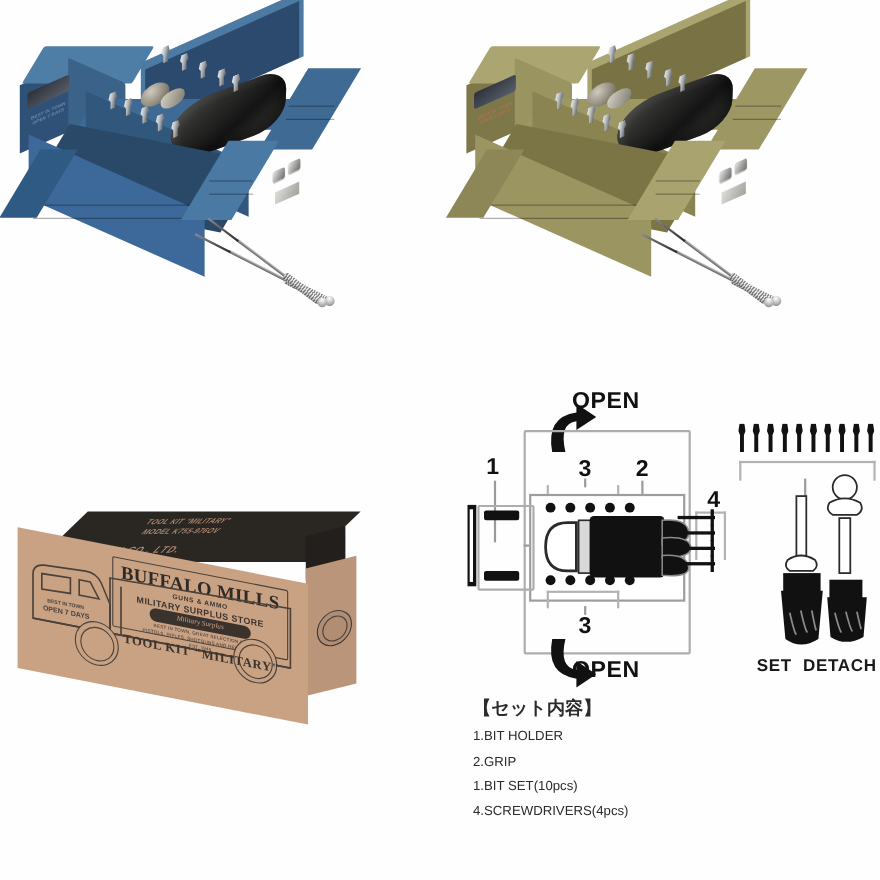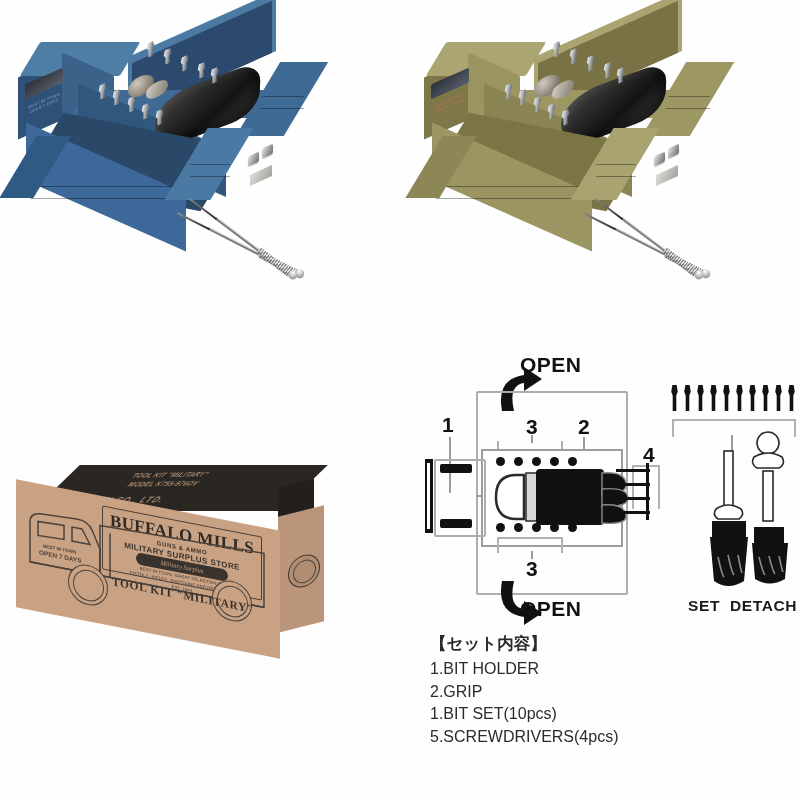--- a/index.html
+++ b/index.html
@@ -127,21 +127,21 @@
   .openlbl{position:absolute;font-size:21px;font-weight:bold;color:#111;
     letter-spacing:.5px;}
   .bracket{position:absolute;border:2px solid #b2b2b2;border-top:none;}
   .bracket-up{position:absolute;border:2px solid #b2b2b2;border-bottom:none;}
   .dbit{position:absolute;width:9px;height:26px;background:#111;
     clip-path:polygon(30% 100%,70% 100%,70% 40%,86% 26%,74% 0,26% 0,14% 26%,30% 40%);}
   .setlbl{position:absolute;font-size:15.5px;font-weight:bold;color:#1a1a1a;
     letter-spacing:.6px;}
   .contents{position:absolute;color:#2b2b2b;}
   .contents .hdr{font-size:16.5px;font-weight:bold;margin-bottom:3px;}
-  .contents li{font-size:16px;line-height:22.5px;list-style:none;}
+  .contents li{font-size:12px;line-height:22.5px;list-style:none;}
   .contents ul{margin:0;padding:0;}
 </style>
 </head>
 <body>
 
 <div class="grid">
 
   <div class="cell">
     <div class="box-photo" style="left:10px;top:18px;width:300px;height:290px;">
 
@@ -428,19 +428,19 @@
         <path d="M19 128 q4 16 6 18 M29 127 q4 16 6 18 M39 127 q3 14 4 16" stroke="#8a8a8a" stroke-width="1.6" fill="none"></path>
       </svg>
       <div class="setlbl" style="left:330px;top:252px;">DETACH</div>
 
       <div class="contents" style="left:30px;top:288px;width:340px;">
         <div class="hdr">【セット内容】</div>
         <ul>
           <li>1.BIT HOLDER</li>
           <li>2.GRIP</li>
           <li>1.BIT SET(10pcs)</li>
-          <li>5.SCREWDRIVERS(4pcs)</li>
+          <li>4.SCREWDRIVERS(4pcs)</li>
         </ul>
       </div>
     </div>
   </div>
 
 </div>
 
 </body></html>

